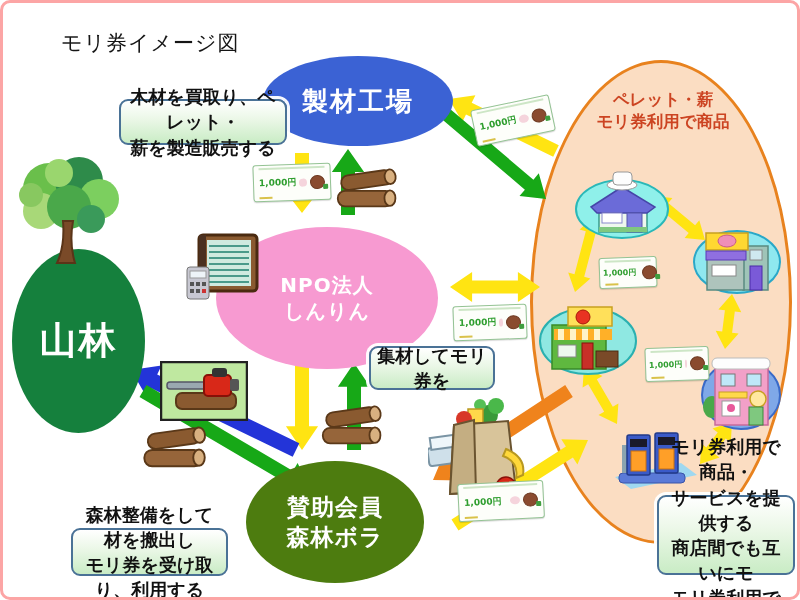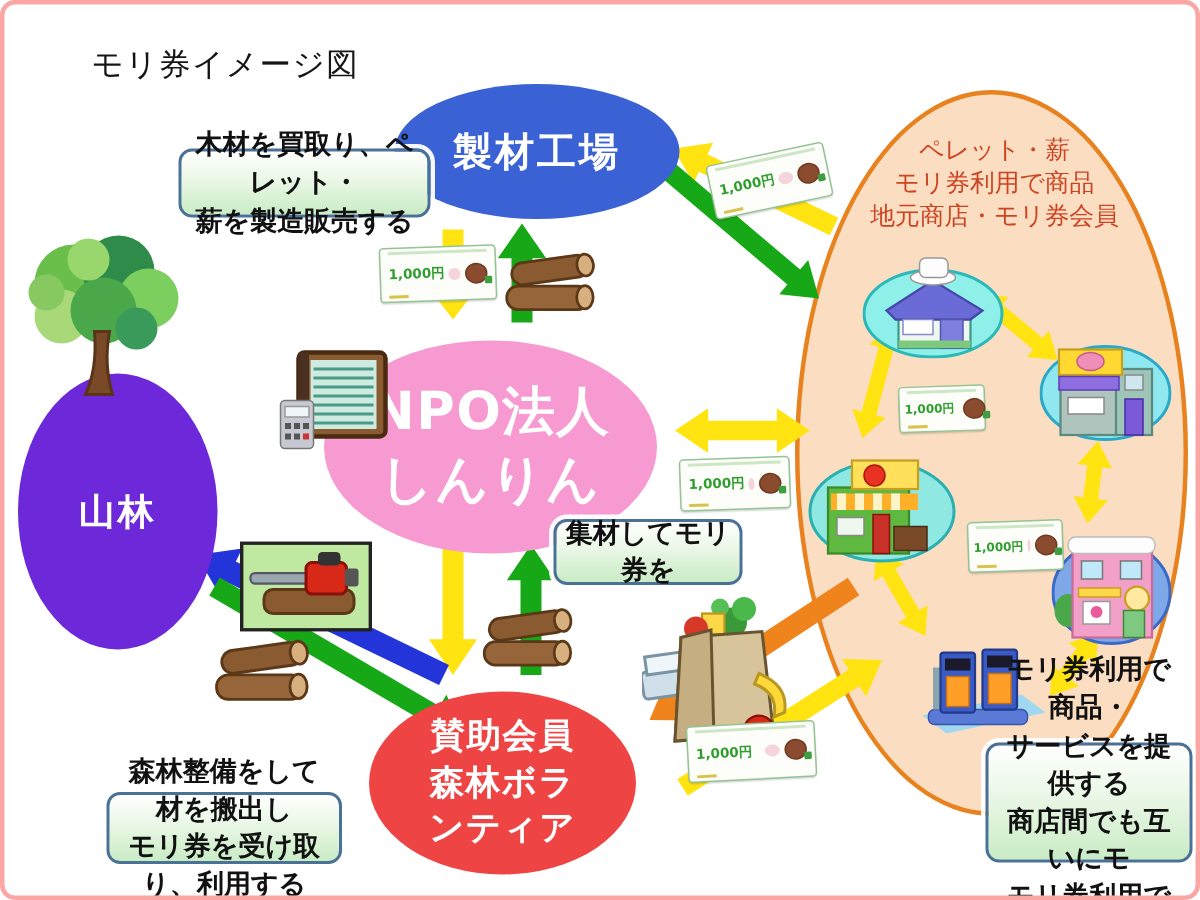--- a/index.html
+++ b/index.html
@@ -4,26 +4,26 @@
 <style>
   html,body{margin:0;padding:0;background:#fff}
   .stage{position:relative;width:800px;height:600px;background:#fff;border:3px solid #fca5a5;
          border-radius:10px;box-sizing:border-box;overflow:hidden;
          font-family:"DejaVu Sans","Liberation Sans",sans-serif}
   .abs{position:absolute}
   .title{left:58px;top:26px;font-size:21px;color:#151515;letter-spacing:1px;z-index:6}
   .node{display:flex;flex-direction:column;align-items:center;justify-content:center;
         border-radius:50%;color:#fff;font-weight:bold;text-align:center;z-index:3}
   .sawmill{left:260px;top:53px;width:190px;height:90px;background:#3b62d4;font-size:26px;letter-spacing:2px}
-  .npo{left:213px;top:224px;width:222px;height:142px;background:#f79ad1;font-size:35px;font-weight:600;line-height:1.3;letter-spacing:1px}
-  .forest{left:9px;top:246px;width:133px;height:184px;background:#6d28d9;font-size:24px;letter-spacing:2px}
-  .volunteer{left:243px;top:458px;width:178px;height:122px;background:#ef4444;font-size:23px;line-height:1.32;letter-spacing:1px}
+  .npo{left:213px;top:224px;width:222px;height:142px;background:#f79ad1;font-size:20px;font-weight:600;line-height:1.3;letter-spacing:1px}
+  .forest{left:9px;top:246px;width:133px;height:184px;background:#15803d;font-size:37px;letter-spacing:2px}
+  .volunteer{left:243px;top:458px;width:178px;height:122px;background:#4d7c0f;font-size:23px;line-height:1.32;letter-spacing:1px}
   .members{left:527px;top:57px;width:262px;height:484px;background:#fbddc2;border:3px solid #e8821e;
            border-radius:50%;z-index:1;box-sizing:border-box}
-  .members-header{left:545px;top:86px;width:230px;text-align:center;color:#cc4422;font-weight:normal;
+  .members-header{left:545px;top:86px;width:230px;text-align:center;color:#cc4422;font-weight:bold;
                   font-size:16.5px;line-height:1.32;z-index:3}
   .callout{background:linear-gradient(180deg,#ffffff 0%,#eaf7e6 45%,#c9ecc5 100%);
            border:2px solid #4a7296;border-radius:9px;box-shadow:0 0 0 3px rgba(255,255,255,.95);
            color:#111;font-weight:bold;font-size:18px;line-height:1.4;text-align:center;
            display:flex;flex-direction:column;justify-content:center;z-index:5;padding:2px 4px;box-sizing:border-box}
   .c1{left:116px;top:96px;width:168px;height:46px}
   .c2{left:366px;top:343px;width:126px;height:44px}
   .c3{left:68px;top:525px;width:157px;height:48px}
   .c4{left:654px;top:492px;width:138px;height:80px}
   #arrows{left:0;top:0;z-index:2}
@@ -73,27 +73,25 @@
   <div class="abs node npo">
     <div>NPO法人</div>
     <div>しんりん</div>
   </div>
   <div class="abs node forest">
     <span>山林</span>
   </div>
   <div class="abs node volunteer">
     <div>賛助会員</div>
     <div>森林ボラ</div>
-    <div>ンティア</div>
   </div>
 
   <div class="abs members-header">
     <div>ペレット・薪</div>
     <div>モリ券利用で商品</div>
-    <div>地元商店・モリ券会員</div>
   </div>
 
   <div class="abs callout c1">
     <div>木材を買取り、ペレット・</div>
     <div>薪を製造販売する</div>
   </div>
   <div class="abs callout c2">
     <div>集材してモリ券を</div>
   </div>
   <div class="abs callout c3">

